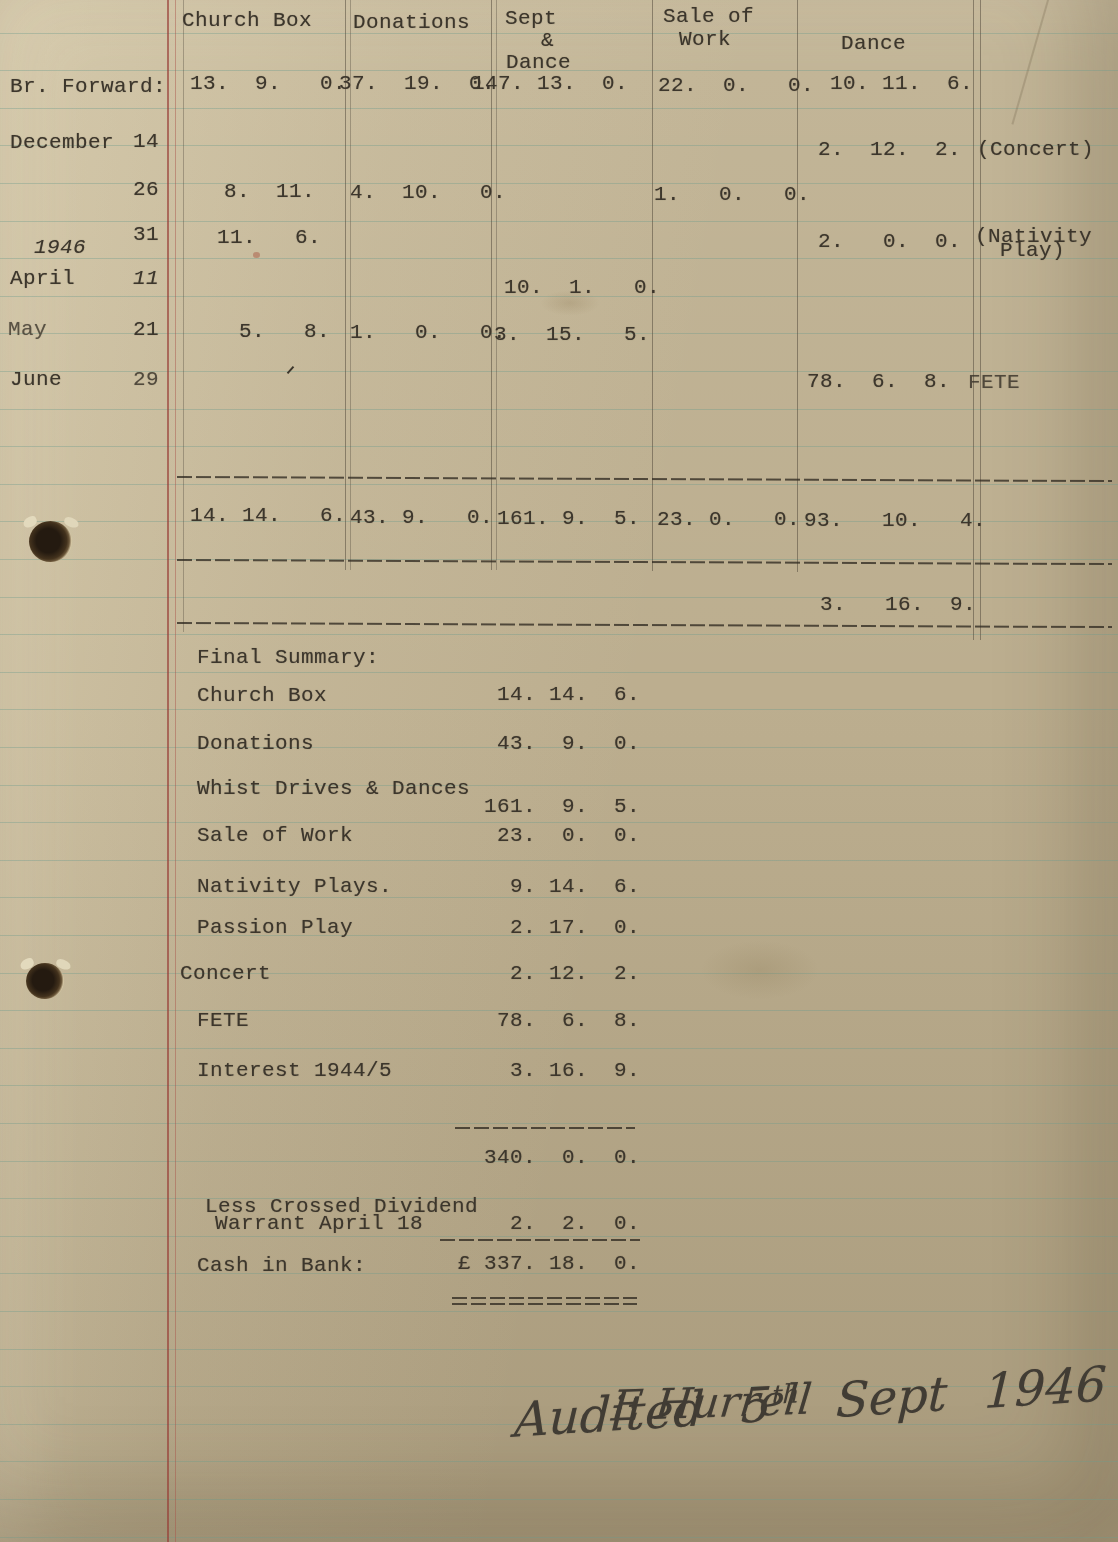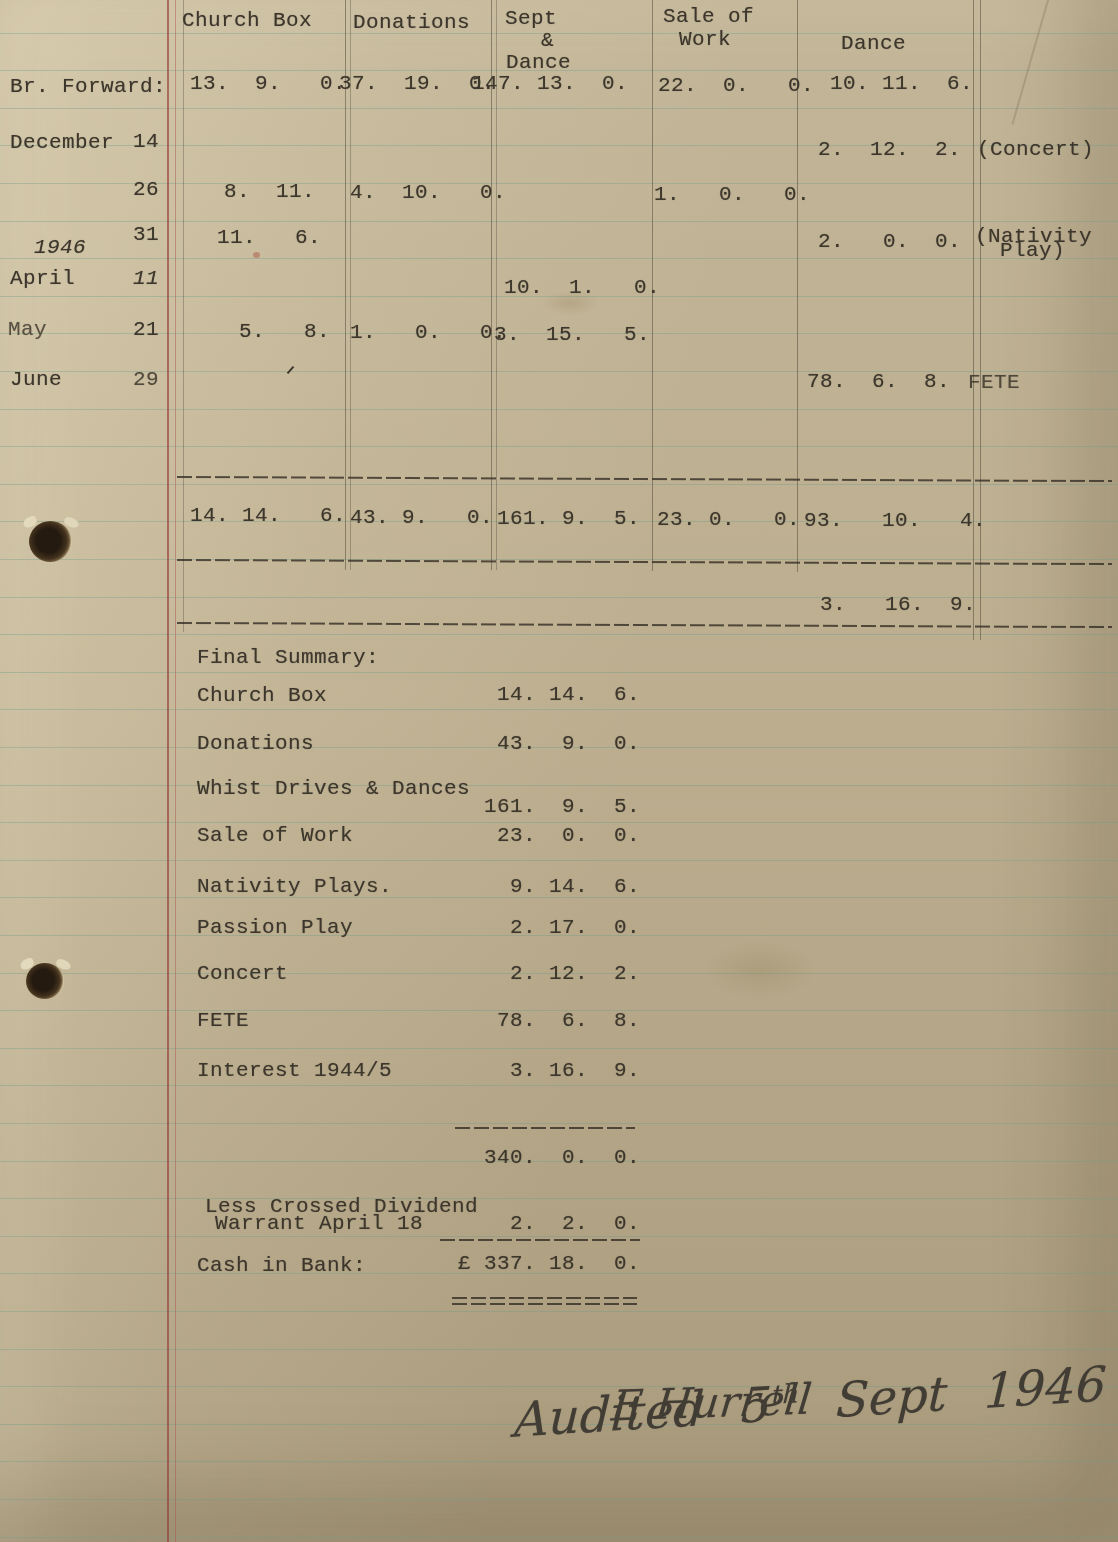--- a/index.html
+++ b/index.html
@@ -145,21 +145,21 @@
 
   <span class="t" style="left:197px;top:825px;">Sale of Work</span>
   <span class="t valbox" style="left:425px;top:825px;width:215px;">23.  0.  0.</span>
 
   <span class="t" style="left:197px;top:876px;">Nativity Plays.</span>
   <span class="t valbox" style="left:425px;top:876px;width:215px;">9. 14.  6.</span>
 
   <span class="t" style="left:197px;top:917px;">Passion Play</span>
   <span class="t valbox" style="left:425px;top:917px;width:215px;">2. 17.  0.</span>
 
-  <span class="t" style="left:197px;top:963px;text-align:center;">Concert</span>
+  <span class="t" style="left:180px;top:963px;text-align:center;">Concert</span>
   <span class="t valbox" style="left:425px;top:963px;width:215px;">2. 12.  2.</span>
 
   <span class="t" style="left:197px;top:1010px;">FETE</span>
   <span class="t valbox" style="left:425px;top:1010px;width:215px;">78.  6.  8.</span>
 
   <span class="t" style="left:197px;top:1060px;text-align:center;">Interest 1944/5</span>
   <span class="t valbox" style="left:425px;top:1060px;width:215px;">3. 16.  9.</span>
 
   <div class="drule" style="left:455px;top:1127px;width:180px;"></div>
   <span class="t valbox" style="left:425px;top:1147px;width:215px;">340.  0.  0.</span>

